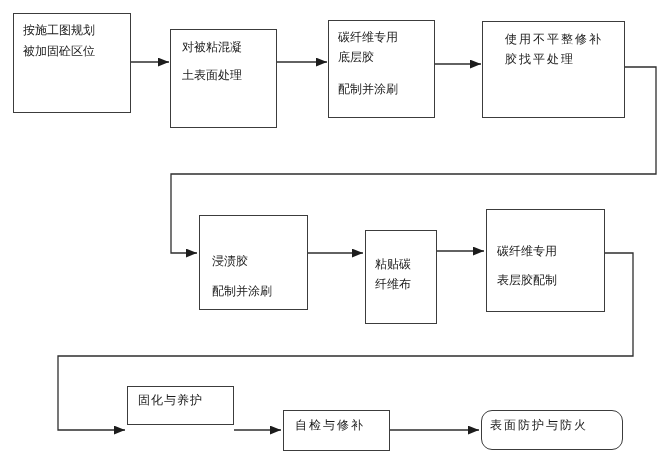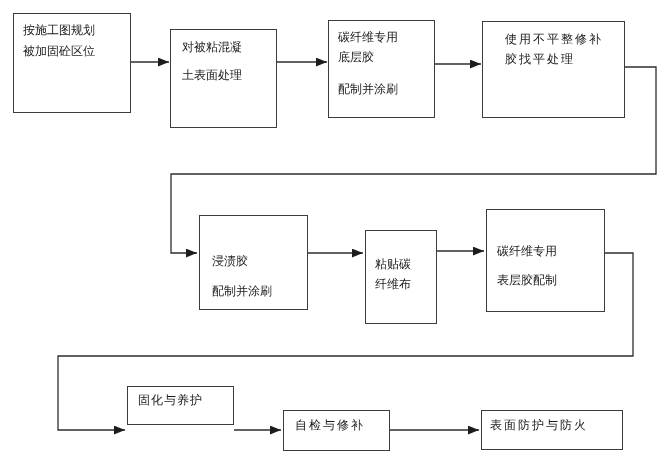--- a/index.html
+++ b/index.html
@@ -32,21 +32,21 @@
   .n5{left:199px;top:215px;width:109px;height:95px; padding:30px 4px 0 12px;}
   .n5 .ln{line-height:30px;}
   .n6{left:365px;top:230px;width:72px; height:94px; padding:23px 2px 0 9px;}
   .n6 .ln{line-height:20px;}
   .n7{left:486px;top:209px;width:119px;height:103px;padding:27px 4px 0 10px;}
   .n7 .ln{line-height:29px;}
   .n8{left:127px;top:386px;width:107px;height:39px; padding:3px 2px 0 10px;letter-spacing:1px;}
   .n8 .ln{line-height:20px;}
   .n9{left:283px;top:410px;width:107px;height:41px; padding:4px 2px 0 11px;letter-spacing:2px;}
   .n9 .ln{line-height:20px;}
-  .n10{left:481px;top:410px;width:142px;height:40px;padding:4px 2px 0 8px;letter-spacing:2px;}
+  .n10{left:481px;top:410px;width:142px;height:40px;padding:4px 2px 0 8px;letter-spacing:2px;border-radius:11px;}
   .n10 .ln{line-height:20px;}
 </style>
 </head>
 <body>
 
 <div id="canvas">
 
   <svg id="edges" viewBox="0 0 669 468" xmlns="http://www.w3.org/2000/svg">
     <defs>
       <marker id="arr" viewBox="0 0 10 8" refX="10" refY="4" markerWidth="11" markerHeight="9" markerUnits="userSpaceOnUse" orient="auto">

